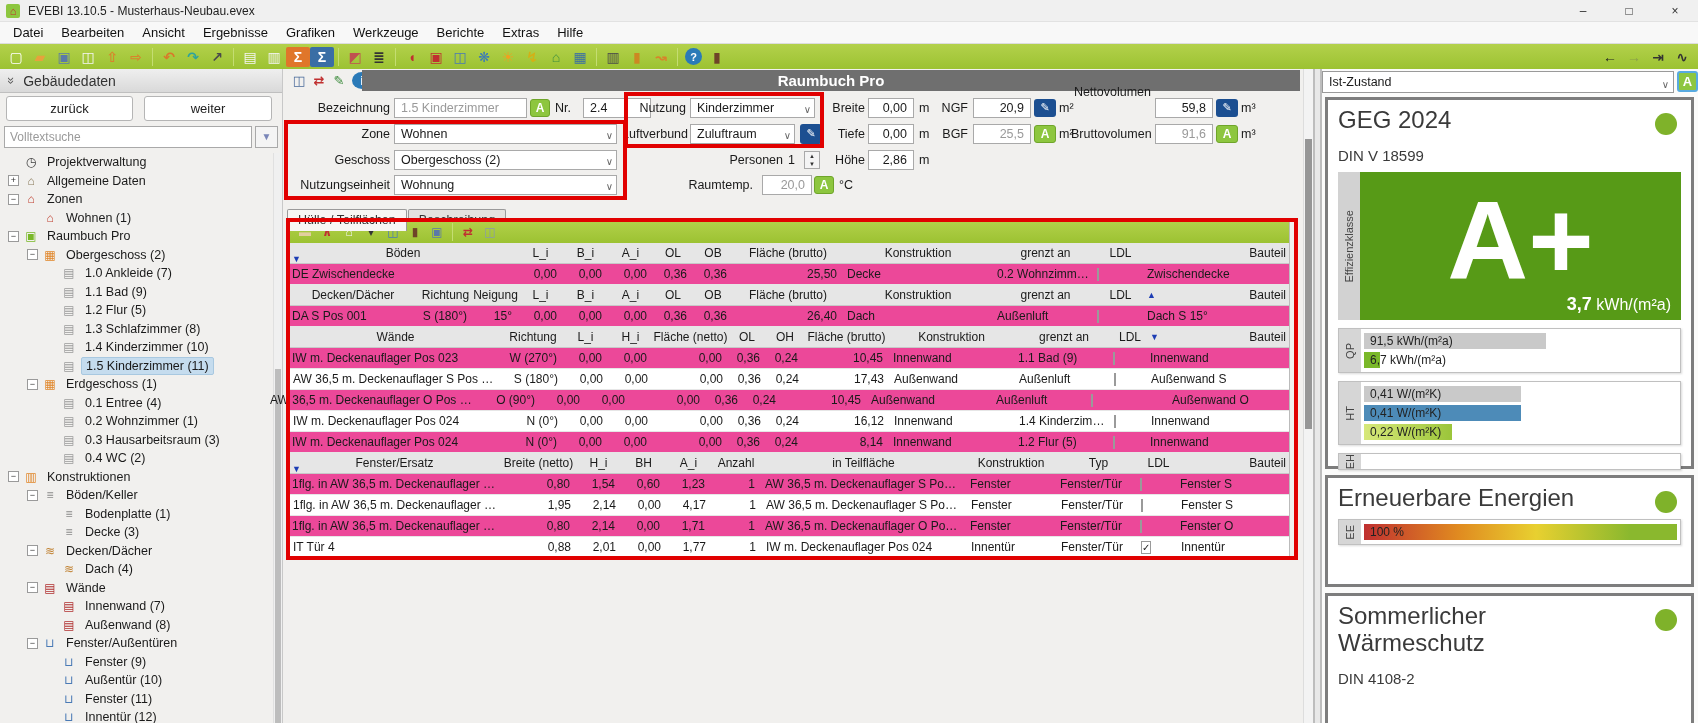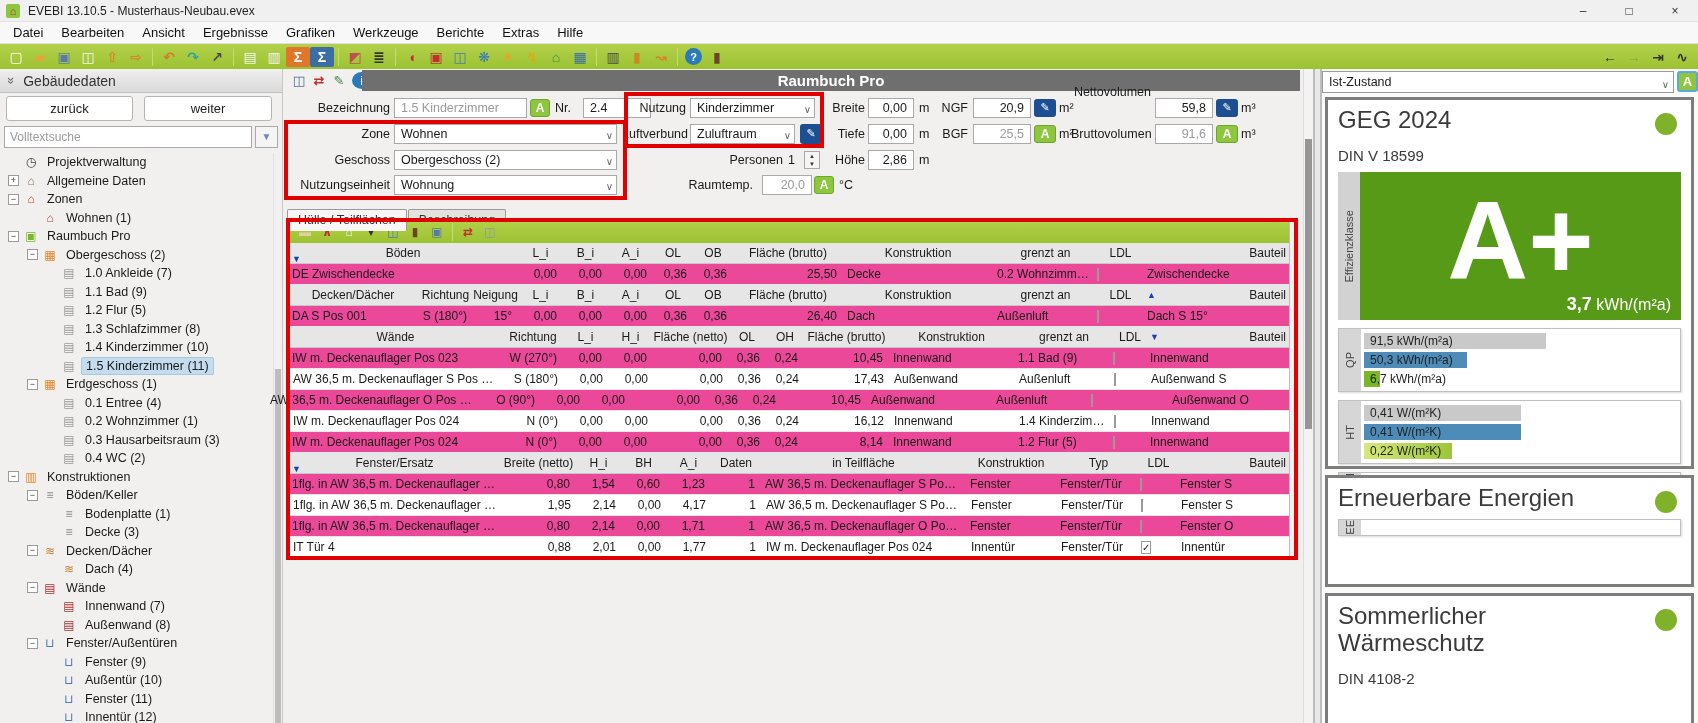--- a/index.html
+++ b/index.html
@@ -653,21 +653,21 @@
             <div class="tcell hcell" style="width: 45px;">
               <span>H_i</span>
             </div>
             <div class="tcell hcell" style="width: 45px;">
               <span>BH</span>
             </div>
             <div class="tcell hcell" style="width: 45px;">
               <span>A_i</span>
             </div>
             <div class="tcell hcell" style="width: 50px;">
-              <span>Daten</span>
+              <span>Anzahl</span>
             </div>
             <div class="tcell hcell" style="width: 205px;">
               <span>in Teilfläche</span>
             </div>
             <div class="tcell hcell" style="width: 90px;">
               <span>Konstruktion</span>
             </div>
             <div class="tcell hcell" style="width: 85px;">
               <span>Typ</span>
             </div>
@@ -758,24 +758,20 @@
       </div>
       <div id="geggroups">
           <div class="egroup">
             <div class="estrip">
               <span class="vtext">QP</span>
             </div>
             <div class="ebars">
               <div class="ebar">
                 <div class="fill gray" style="width: 58%;"></div>
                 <span class="blbl">91,5 kWh/(m²a)</span>
-              </div>
-              <div class="ebar">
-                <div class="fill blue" style="width: 33%;"></div>
-                <span class="blbl">50,3 kWh/(m²a)</span>
               </div>
               <div class="ebar">
                 <div class="fill green" style="width: 5%;"></div>
                 <span class="blbl">6,7 kWh/(m²a)</span>
               </div>
             </div>
           </div>
           <div class="egroup">
             <div class="estrip">
               <span class="vtext">HT</span>
@@ -805,20 +801,24 @@
 
     <div class="epanel" id="eepanel" style="top:406px;height:112px;">
       <div class="ptitle">Erneuerbare Energien</div>
       <span class="sdot"></span>
       <div id="eegroup">
           <div class="egroup">
             <div class="estrip">
               <span class="vtext">EE</span>
             </div>
             <div class="ebars">
+              <div class="ebar">
+                <div class="fill gradient" style="width: 100%;"></div>
+                <span class="blbl">100 %</span>
+              </div>
             </div>
           </div>
         </div>
     </div>
 
     <div class="epanel" id="sommerpanel" style="top:524px;height:170px;">
       <div class="ptitle">Sommerlicher Wärmeschutz</div>
       <div class="psub">DIN 4108-2</div>
       <span class="sdot"></span>
     </div>

